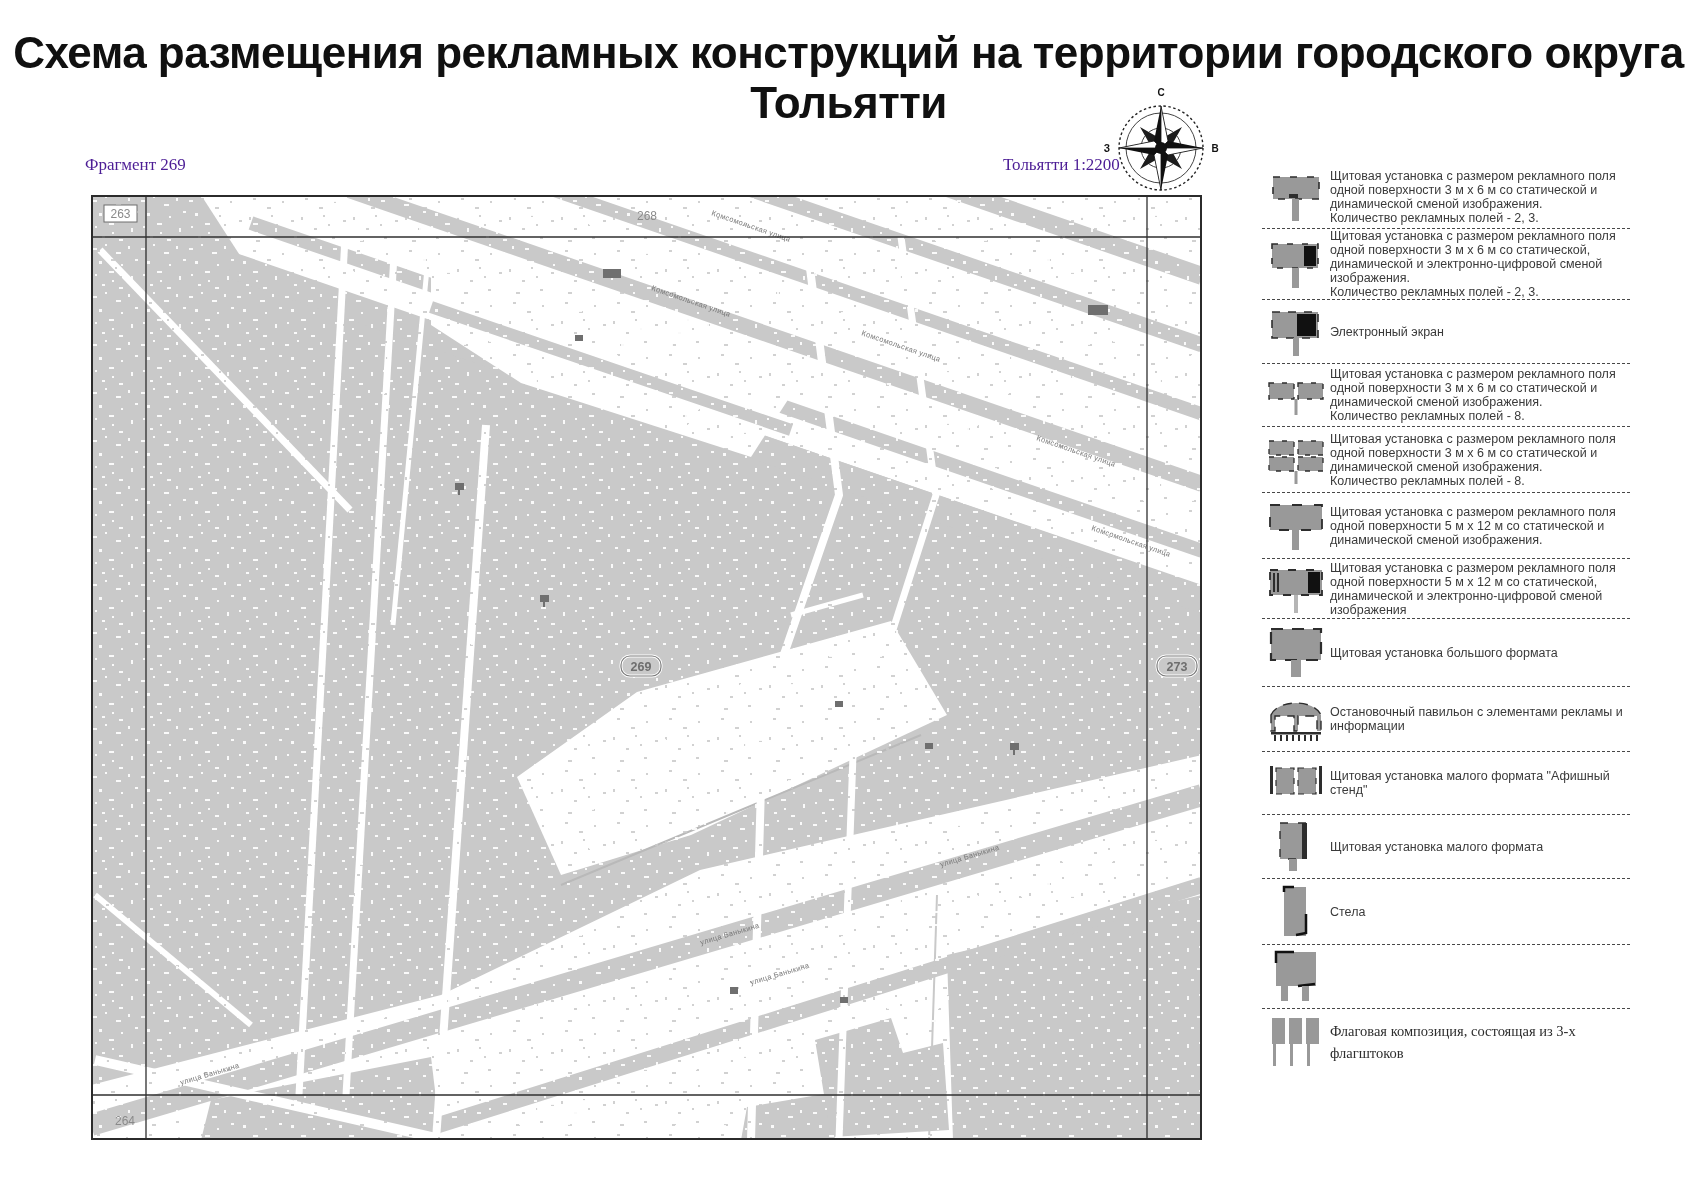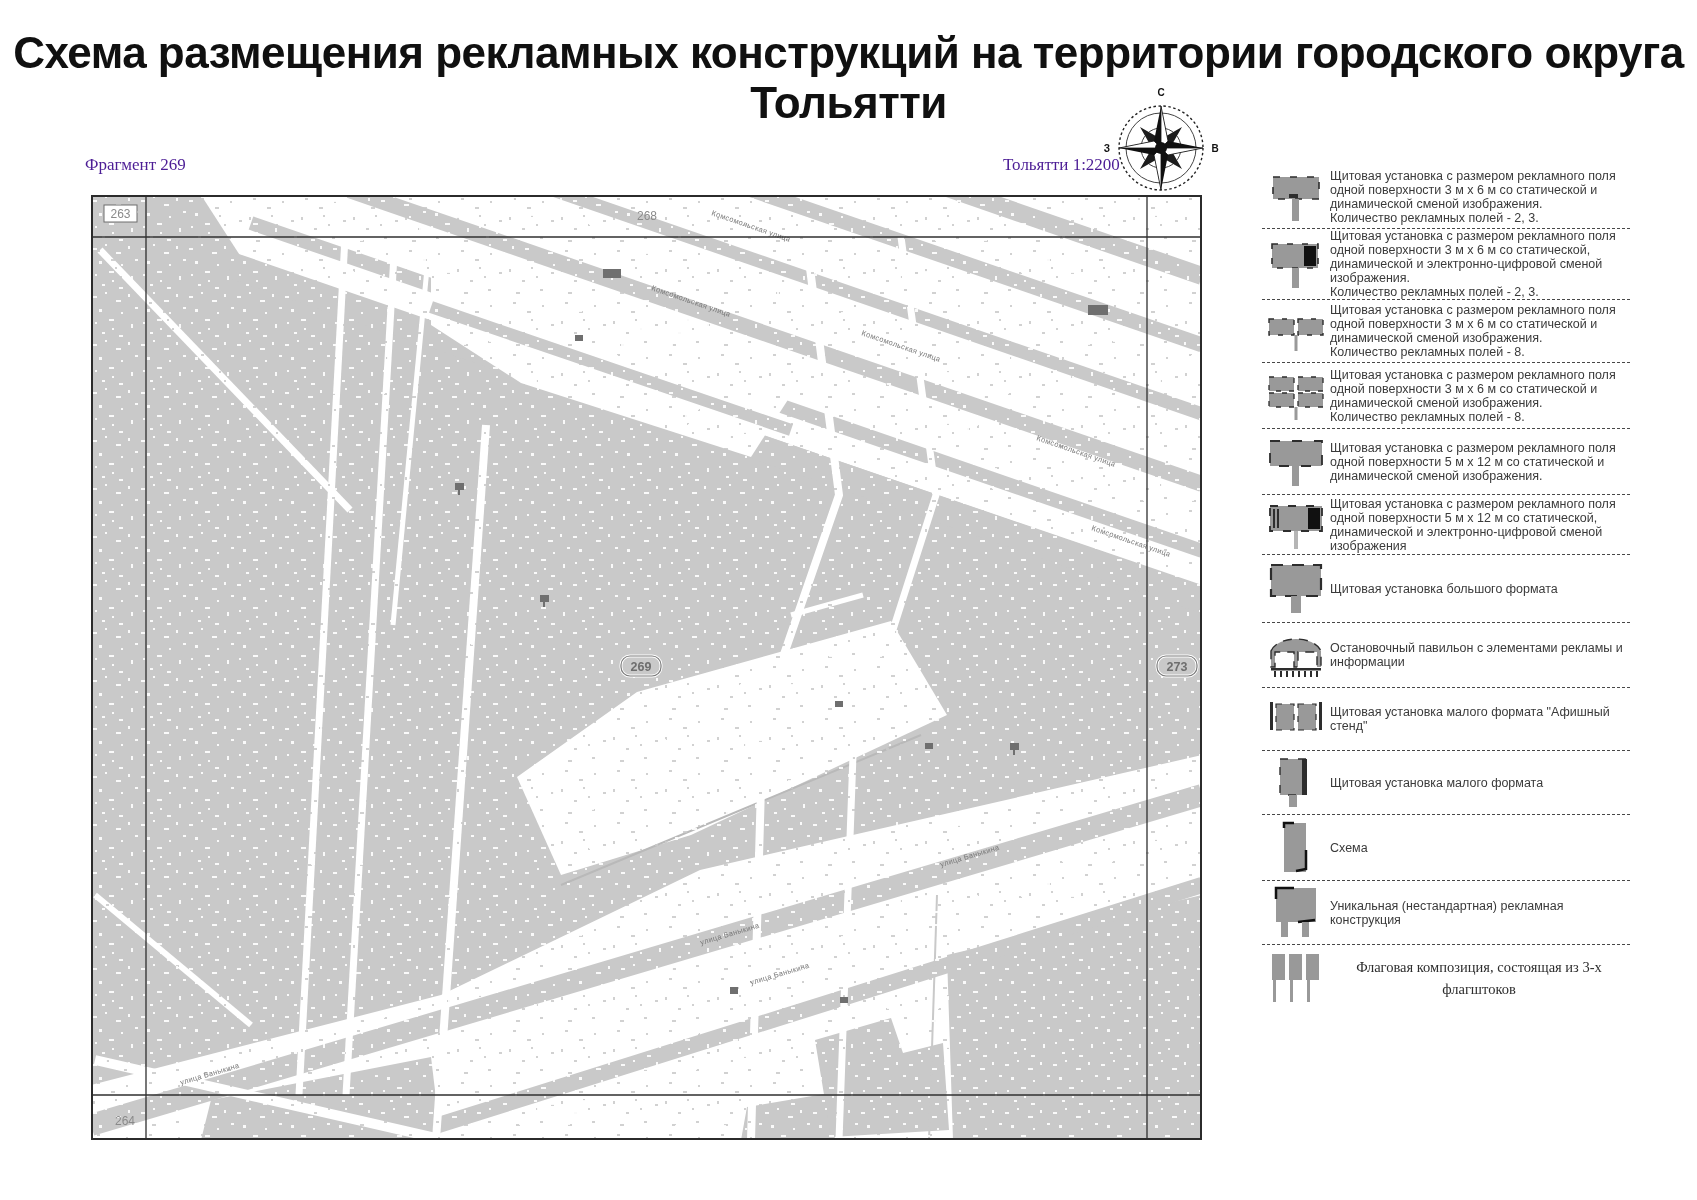--- a/index.html
+++ b/index.html
@@ -16,21 +16,21 @@
   }
   #fragment-label{left:85px;top:155px;}
   #scale-label{left:1003px;top:155px;}
   #compass{position:absolute;left:1100px;top:78px;}
   #map-wrap{position:absolute;left:91px;top:195px;width:1111px;height:945px;}
   #legend{position:absolute;left:1262px;top:165px;width:368px;}
   .li{
     display:flex;align-items:center;box-sizing:border-box;
     border-bottom:1px dashed #474747;padding:2px 0;
   }
-  .li.last{border-bottom:none;text-align:center;}
+  .li.last{border-bottom:none;}
   .licon{flex:0 0 68px;width:68px;display:flex;justify-content:center;align-items:center;}
   .ltxt{width:298px;font-size:12.5px;line-height:1.12;color:#3a3a3a;}
   .ltxt.serif{font-family:"Liberation Serif",serif;font-size:14.5px;line-height:1.55;color:#2e2e2e;}
   svg text{font-family:"Liberation Sans",sans-serif;}
   .map-num{fill:#8a8a8a;font-size:12px;}
   .street{fill:#787878;font-size:7.5px;letter-spacing:.3px;}
   .compass-letter{font-size:10px;font-weight:bold;fill:#111;}
 </style>
 </head>
 <body>
@@ -244,20 +244,32 @@
           <rect x="36" y="10" width="12" height="20" fill="#111"></rect>
           <rect x="24" y="32" width="7" height="20" fill="#999"></rect>
         </svg>
     </div>
     <div class="ltxt">
         <div>Щитовая установка с размером рекламного поля одной поверхности 3 м х 6 м со статической, динамической и электронно-цифровой сменой изображения.</div>
         <div>Количество рекламных полей - 2, 3.</div>
       </div>
   </div>
 
+  <div class="li" style="height:64px">
+    <div class="licon">
+      <svg width="56" height="56" viewBox="0 0 56 56">
+          <rect x="4" y="8" width="46" height="26" fill="#999" stroke="#2d2d2d" stroke-width="1.6" stroke-dasharray="8 8"></rect>
+          <rect x="29" y="10" width="19" height="22" fill="#111"></rect>
+          <rect x="25" y="34" width="6" height="18" fill="#999"></rect>
+        </svg>
+    </div>
+    <div class="ltxt">
+        <div>Электронный экран</div>
+      </div>
+  </div>
 
   <div class="li" style="height:63px">
     <div class="licon">
       <svg width="56" height="56" viewBox="0 0 56 56">
           <rect x="1" y="16" width="25" height="16" fill="#999" stroke="#2d2d2d" stroke-width="1.4" stroke-dasharray="5 8"></rect>
           <rect x="30" y="16" width="25" height="16" fill="#999" stroke="#2d2d2d" stroke-width="1.4" stroke-dasharray="5 8"></rect>
           <rect x="26.5" y="32" width="3" height="16" fill="#999"></rect>
         </svg>
     </div>
     <div class="ltxt">
@@ -375,36 +387,33 @@
 
 
   <div class="li" style="height:66px">
     <div class="licon">
       <svg width="56" height="56" viewBox="0 0 56 56">
           <rect x="16" y="3" width="22" height="49" fill="#999"></rect>
           <path d="M16,8 L16,3 L26,3 M38,30 L38,49 L28,51" stroke="#111" stroke-width="2.5" fill="none"></path>
         </svg>
     </div>
     <div class="ltxt">
-        <div>Схема</div>
+        <div>Стела</div>
       </div>
   </div>
 
   <div class="li" style="height:64px">
     <div class="licon">
       <svg width="56" height="56" viewBox="0 0 56 56">
           <rect x="8" y="3" width="40" height="34" fill="#999"></rect>
           <path d="M8,14 L8,3 L26,3 M30,37 L47,35" stroke="#111" stroke-width="2.5" fill="none"></path>
           <rect x="13" y="37" width="7" height="15" fill="#999"></rect>
           <rect x="34" y="37" width="7" height="15" fill="#999"></rect>
         </svg>
     </div>
-    <div class="ltxt">
-        <div>Уникальная (нестандартная) рекламная конструкция</div>
-      </div>
   </div>
 
   <div class="li last" style="height:66px">
     <div class="licon">
       <svg width="56" height="56" viewBox="0 0 56 56">
           <g fill="#999">
             <rect x="4" y="4" width="13" height="26"></rect>
             <rect x="5" y="30" width="3" height="22"></rect>
             <rect x="21" y="4" width="13" height="26"></rect>
             <rect x="22" y="30" width="3" height="22"></rect>

